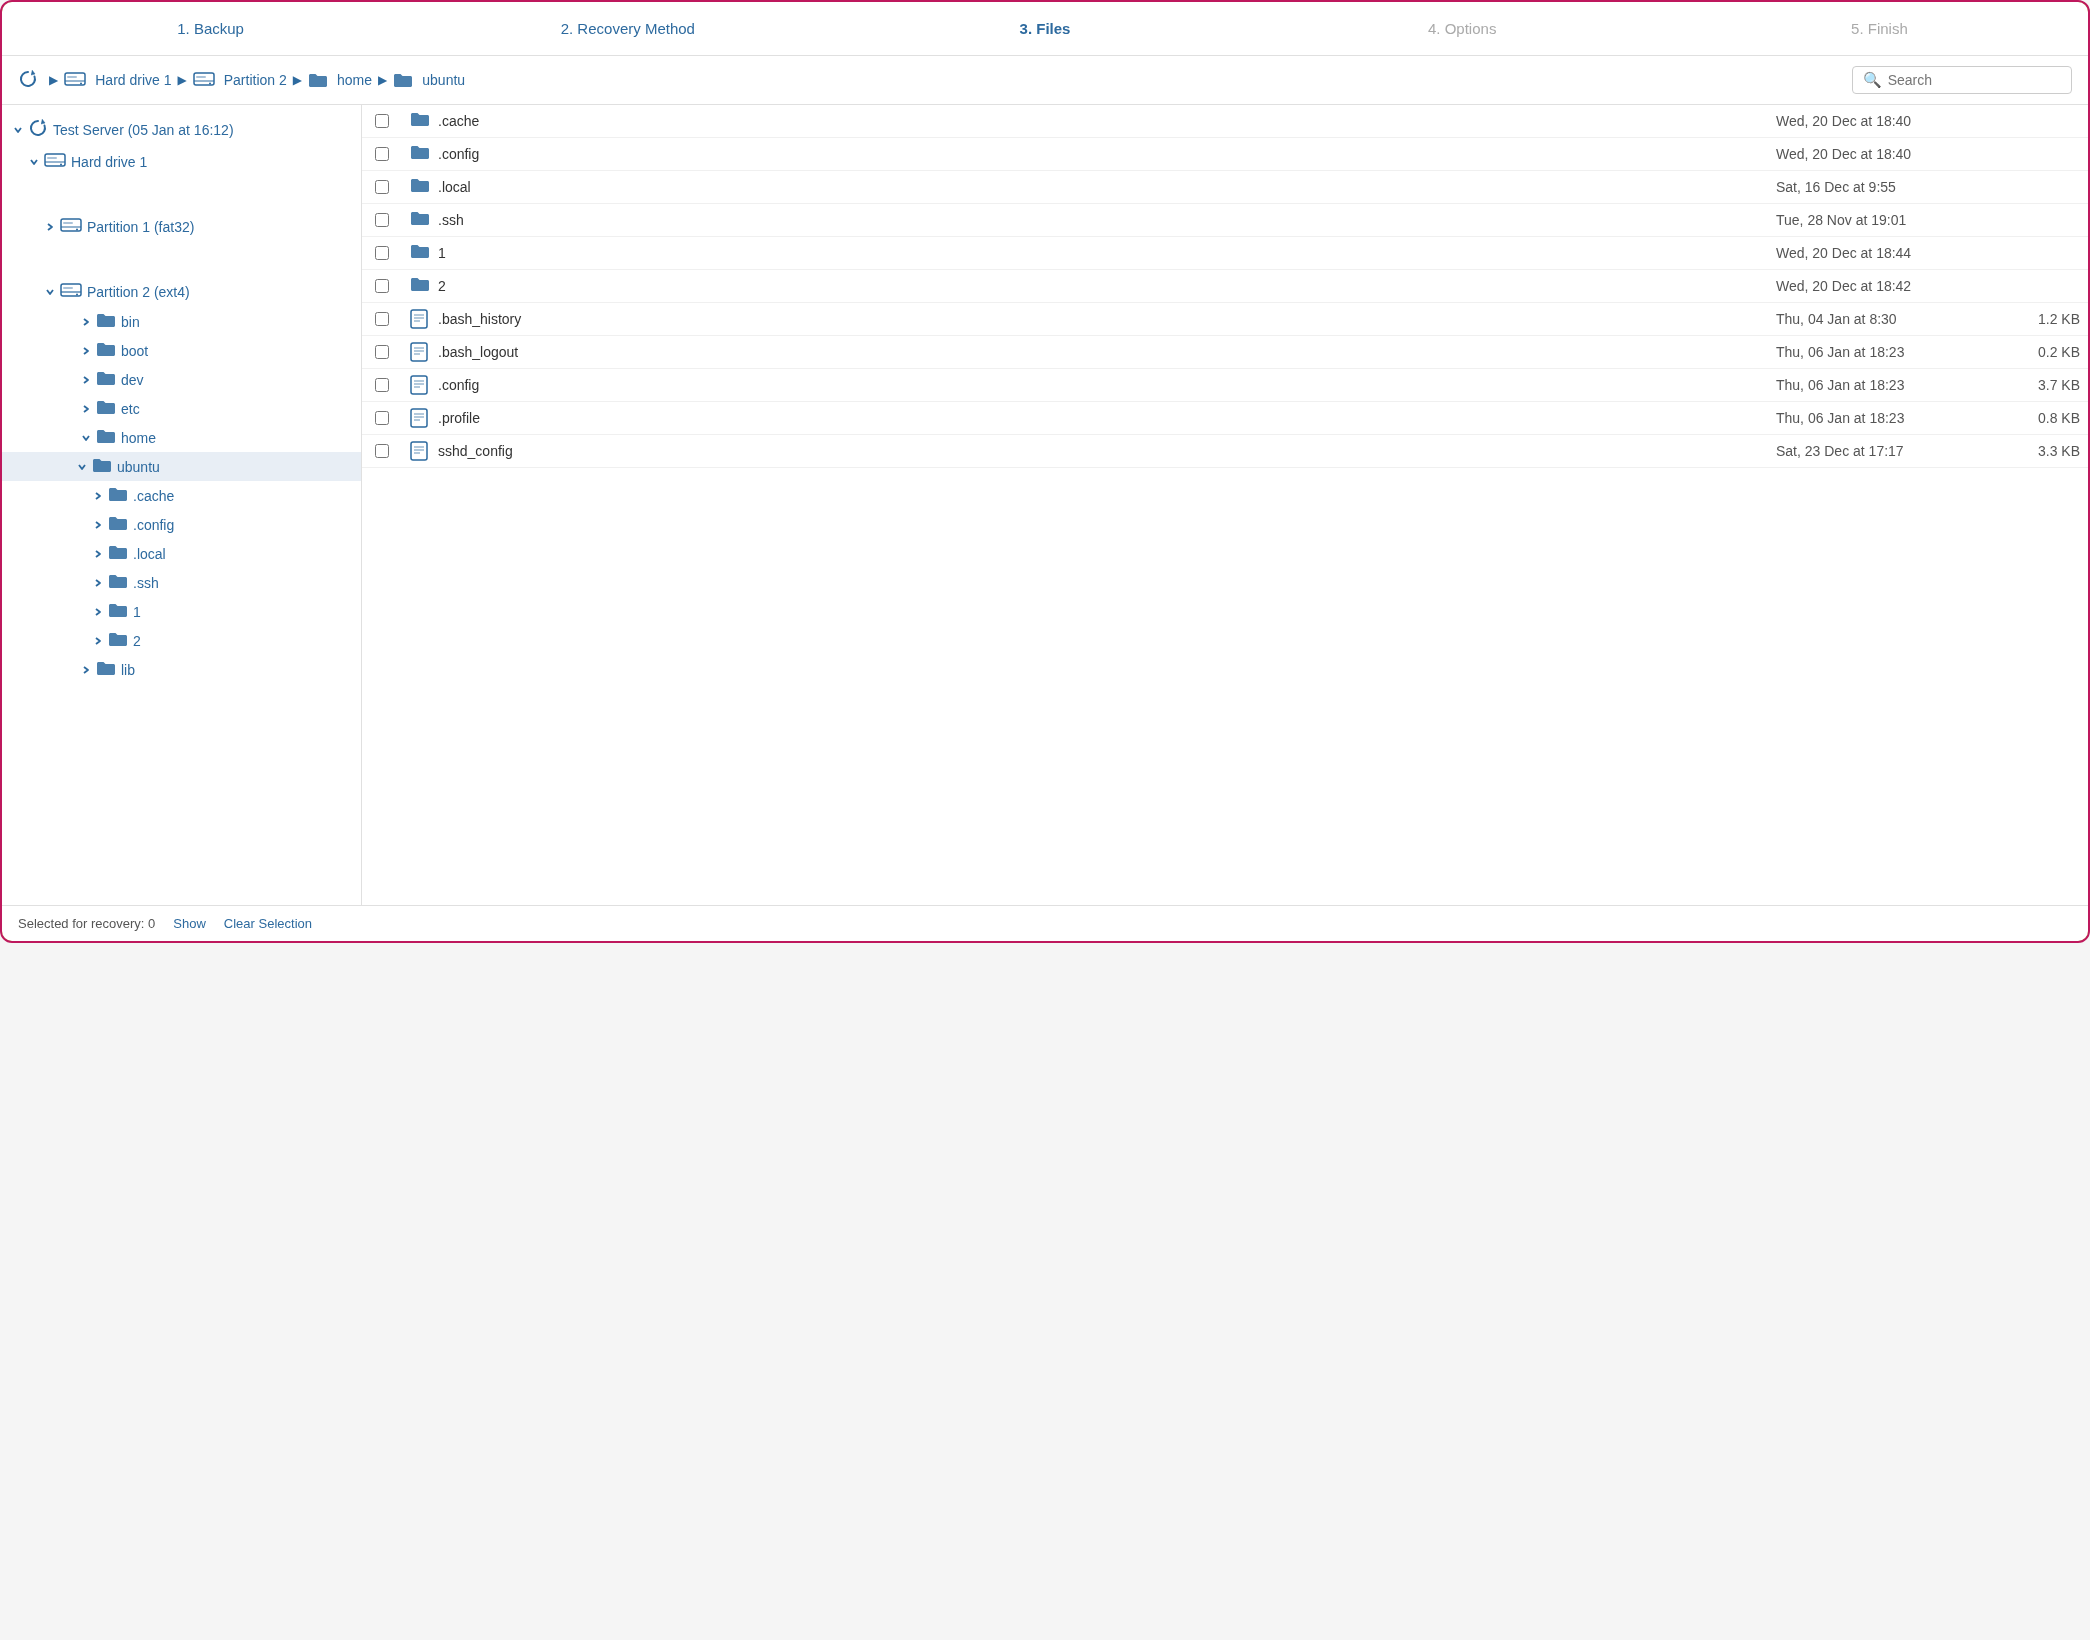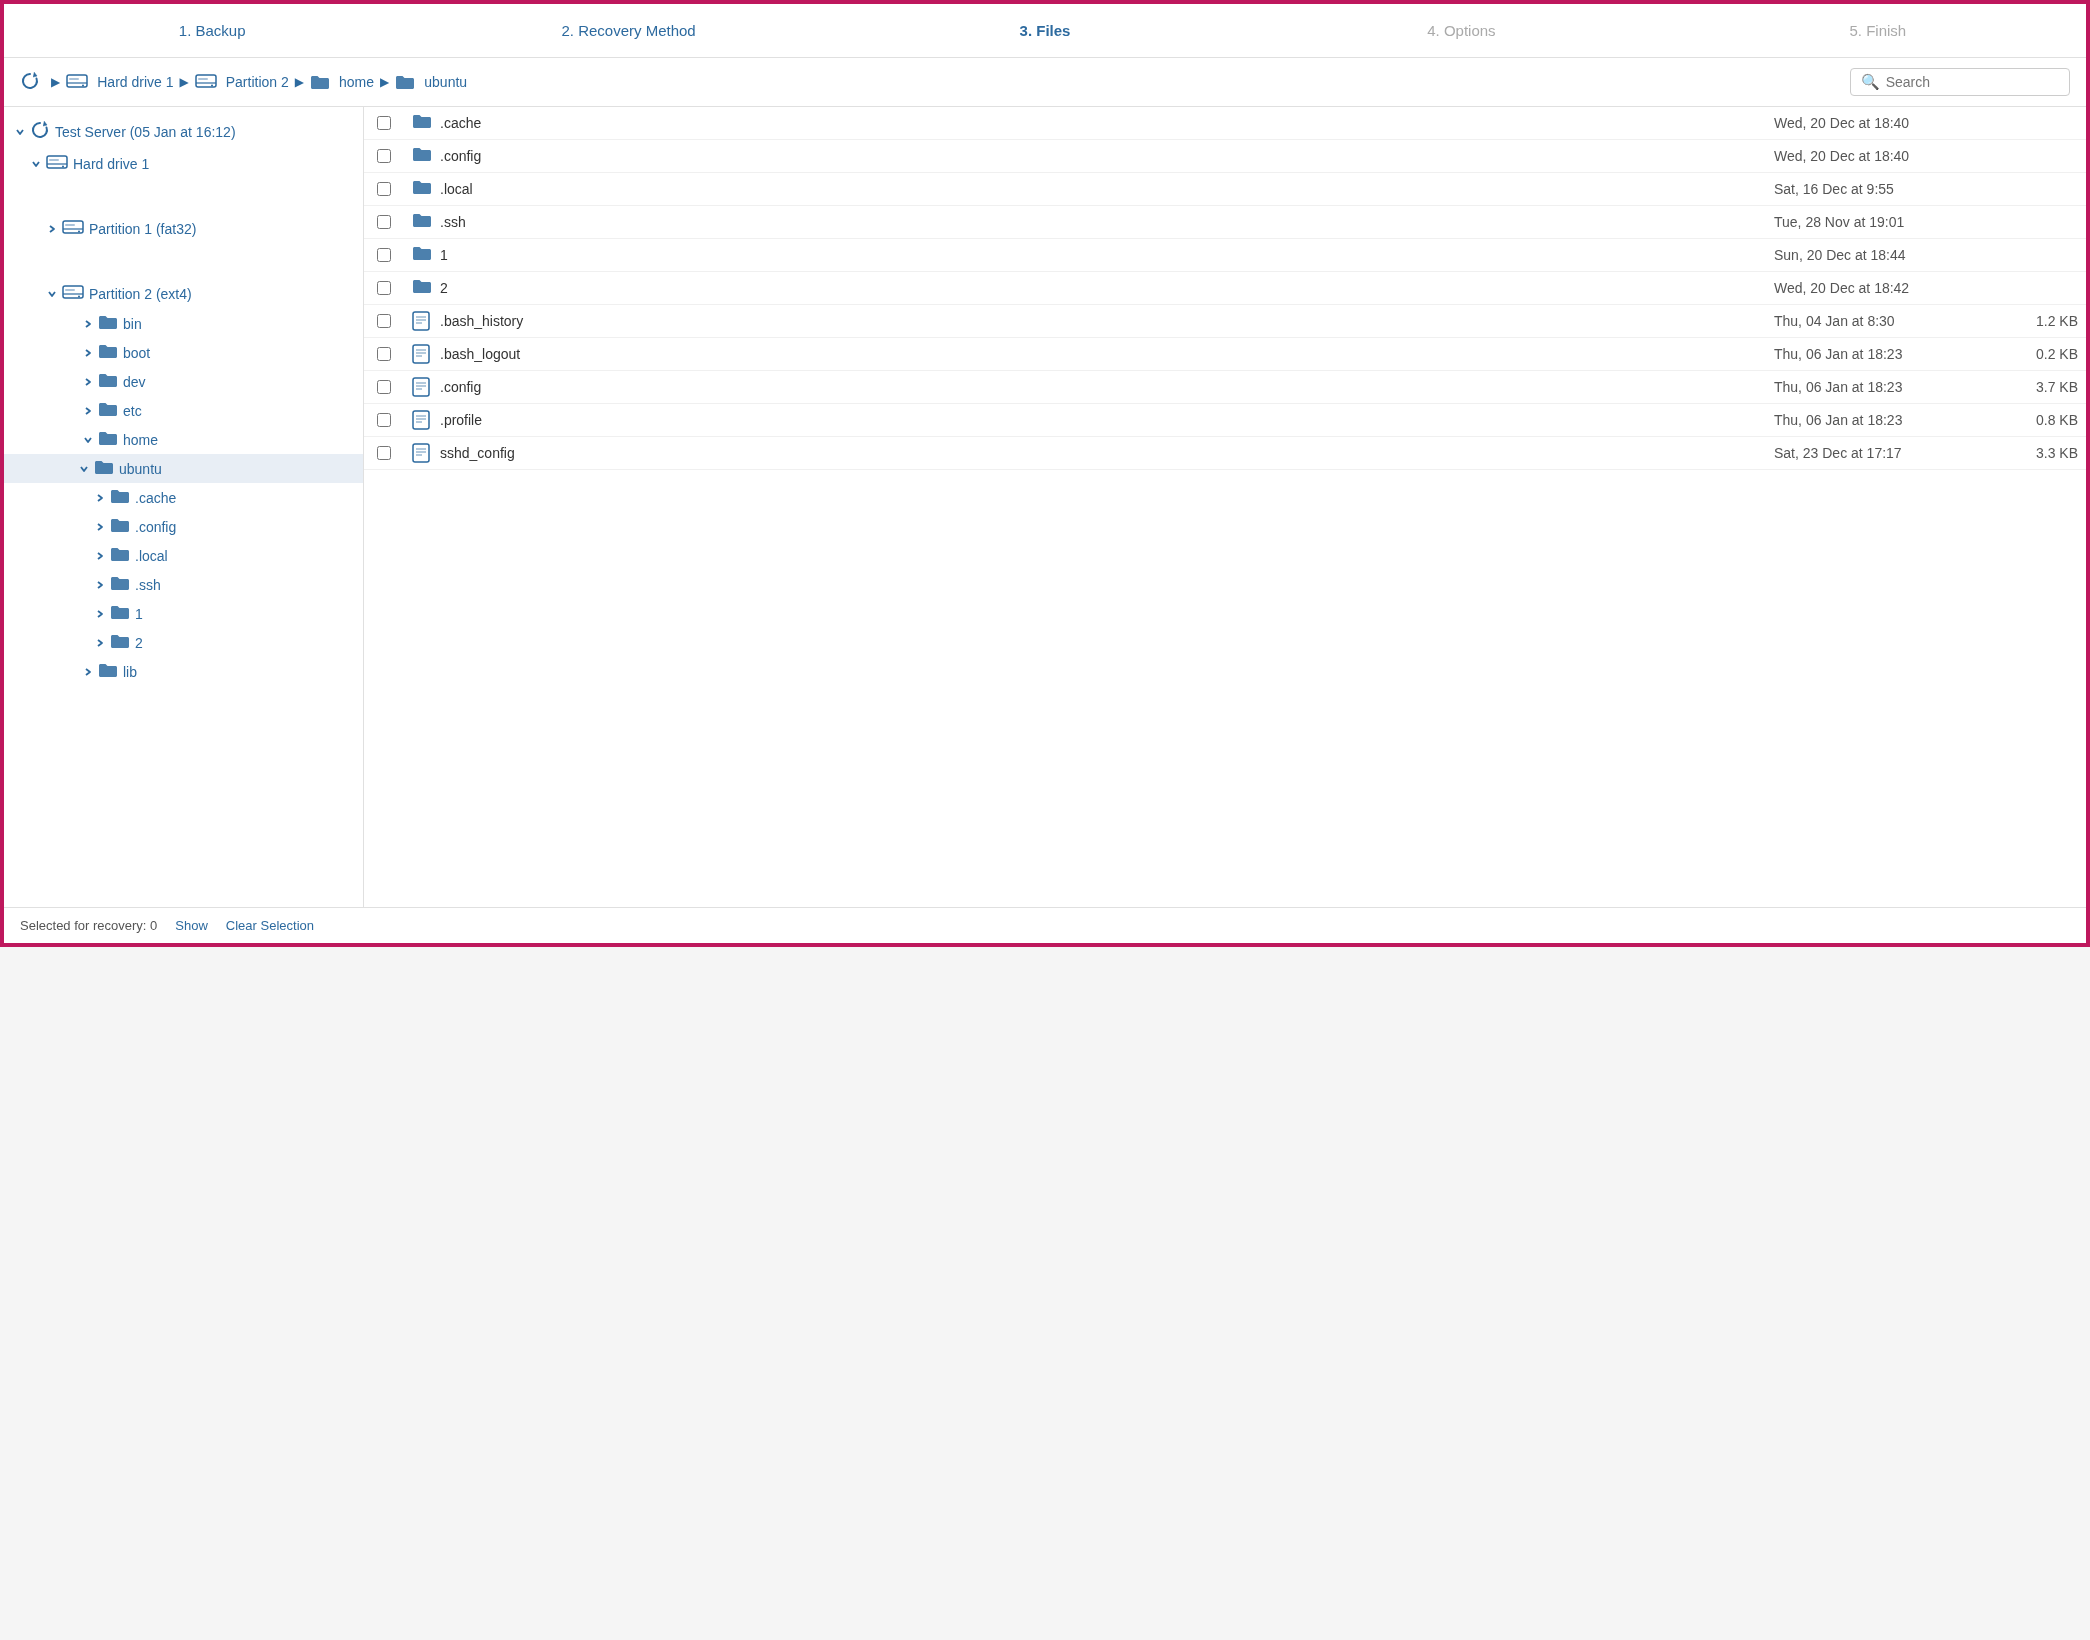--- a/index.html
+++ b/index.html
@@ -6,22 +6,22 @@
     body {
       font-family: -apple-system, BlinkMacSystemFont, 'Segoe UI', sans-serif;
       font-size: 14px;
       background: #f5f5f5;
       color: #333;
     }
     .app-container {
       width: 100%;
       max-width: 2090px;
       background: #a16207;
-      border: 4px solid #be185d;
-      border-radius: 0;
+      border: 2px solid #be185d;
+      border-radius: 12px;
       overflow: hidden;
     }
 
     
     .wizard-steps {
       display: flex;
       border-bottom: 1px solid #e0e0e0;
       background: white;
       padding: 0;
     }
@@ -595,21 +595,21 @@
         <div class="file-row">
           <div class="file-col-check">
             <input type="checkbox" style="">
           </div>
           <div class="file-col-name">
             <span class="file-icon"><svg viewBox="0 0 20 16" width="20" height="16" fill="none" xmlns="http://www.w3.org/2000/svg">
                 <path d="M1 3.5C1 2.67 1.67 2 2.5 2H7.5l2 2H17.5C18.33 4 19 4.67 19 5.5v8c0 .83-.67 1.5-1.5 1.5h-15C1.67 15 1 14.33 1 13.5V3.5z" fill="#2d6a9f" opacity="0.85"></path>
               </svg></span>
             <span>1</span>
           </div>
-          <div class="file-col-modified">Sun, 20 Dec at 18:44</div>
+          <div class="file-col-modified">Wed, 20 Dec at 18:44</div>
           <div class="file-col-size"></div>
         </div>
         <div class="file-row">
           <div class="file-col-check">
             <input type="checkbox" style="">
           </div>
           <div class="file-col-name">
             <span class="file-icon"><svg viewBox="0 0 20 16" width="20" height="16" fill="none" xmlns="http://www.w3.org/2000/svg">
                 <path d="M1 3.5C1 2.67 1.67 2 2.5 2H7.5l2 2H17.5C18.33 4 19 4.67 19 5.5v8c0 .83-.67 1.5-1.5 1.5h-15C1.67 15 1 14.33 1 13.5V3.5z" fill="#2d6a9f" opacity="0.85"></path>
               </svg></span>

